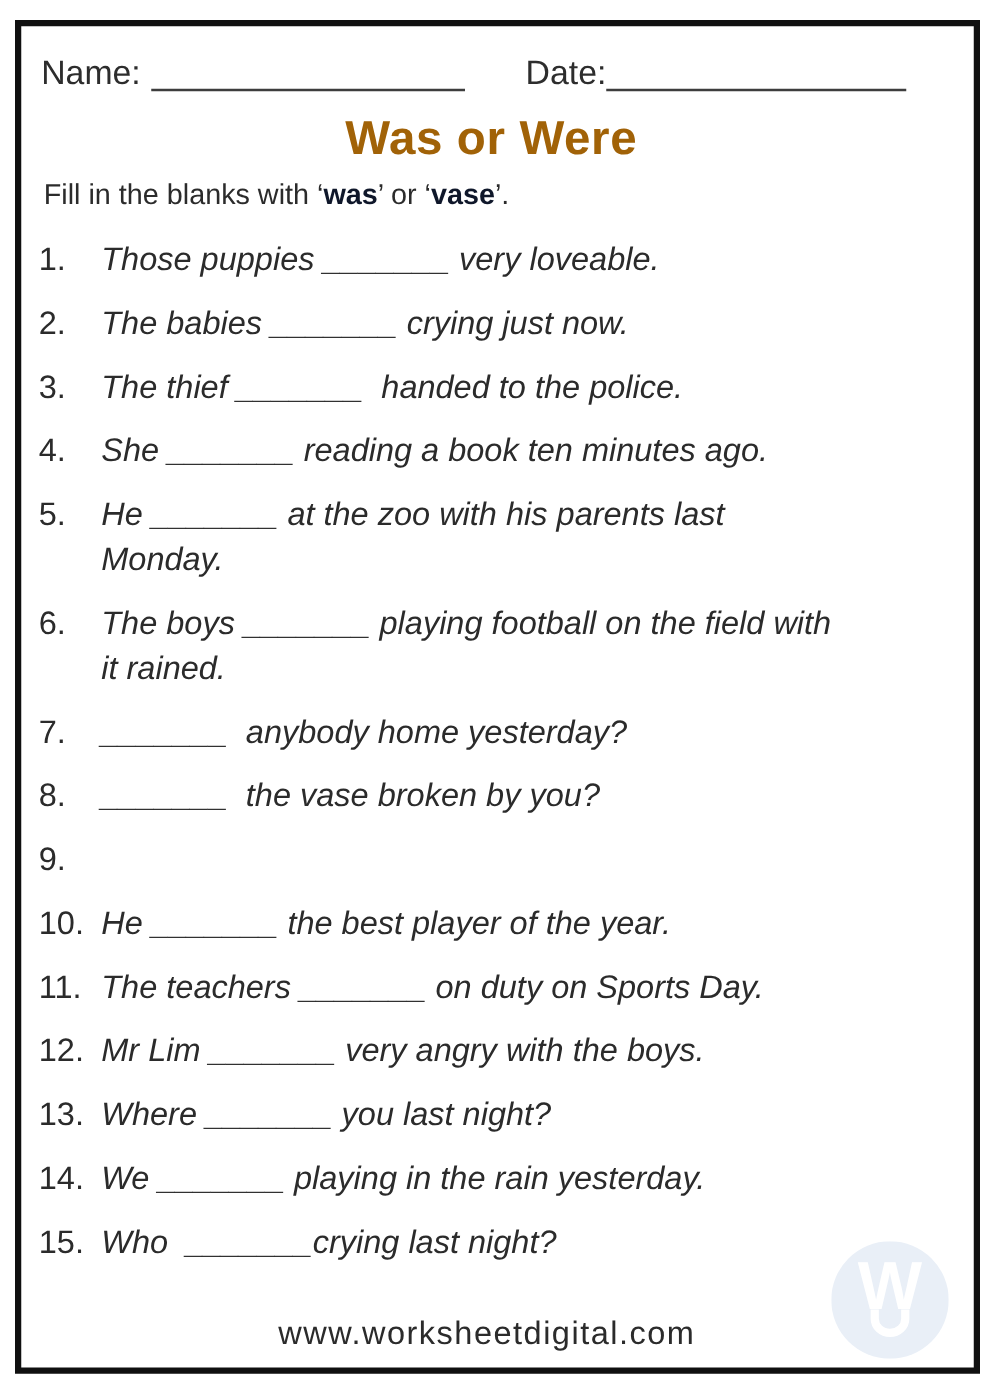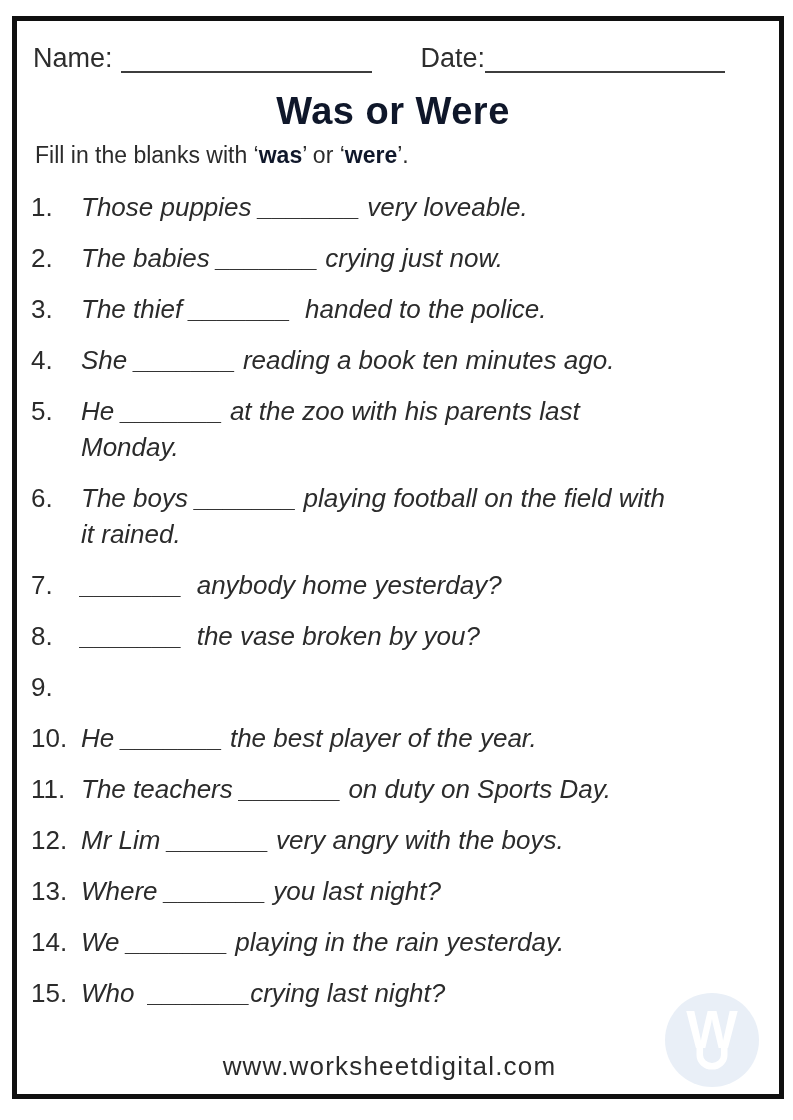--- a/index.html
+++ b/index.html
@@ -44,21 +44,21 @@
   }
   .name-line { flex: 1.05; margin-left: 8px; margin-right: 48px; }
   .date-line { flex: 1; margin-right: 26px; }
   
   .title {
     margin: 18px 0 10px 0;
     text-align: center;
     font-size: 38px;
     font-weight: 700;
     letter-spacing: 0.5px;
-    color: #0f172a;
+    color: #a16207;
     line-height: 40px;
   }
   
   .instruction {
     margin: 0 0 20px 4px;
     font-size: 23px;
     line-height: 28px;
     color: #2b2b2b;
   }
   .instruction b { font-weight: 700; color: #0f172a; }
@@ -112,21 +112,21 @@
 
     <div class="head-row">
       <span class="head-label">Name:</span>
       <span class="blank-line name-line"></span>
       <span class="head-label">Date:</span>
       <span class="blank-line date-line"></span>
     </div>
 
     <h1 class="title">Was or Were</h1>
 
-    <p class="instruction"><span>Fill in the blanks with ‘</span><b>was</b><span>’ or ‘</span><b>were</b><span>’.</span></p>
+    <p class="instruction"><span>Fill in the blanks with ‘</span><b>was</b><span>’ or ‘</span><b>vase</b><span>’.</span></p>
 
     <div class="items">
       <div class="item">
         <span class="num">1.</span>
         <span class="txt">Those puppies _______ very loveable.</span>
       </div>
       <div class="item">
         <span class="num">2.</span>
         <span class="txt">The babies _______ crying just now.</span>
       </div>

